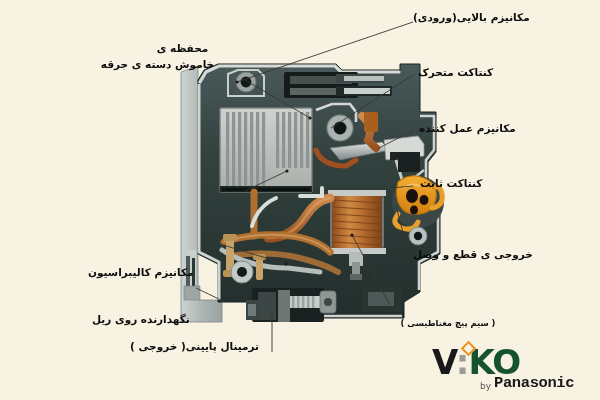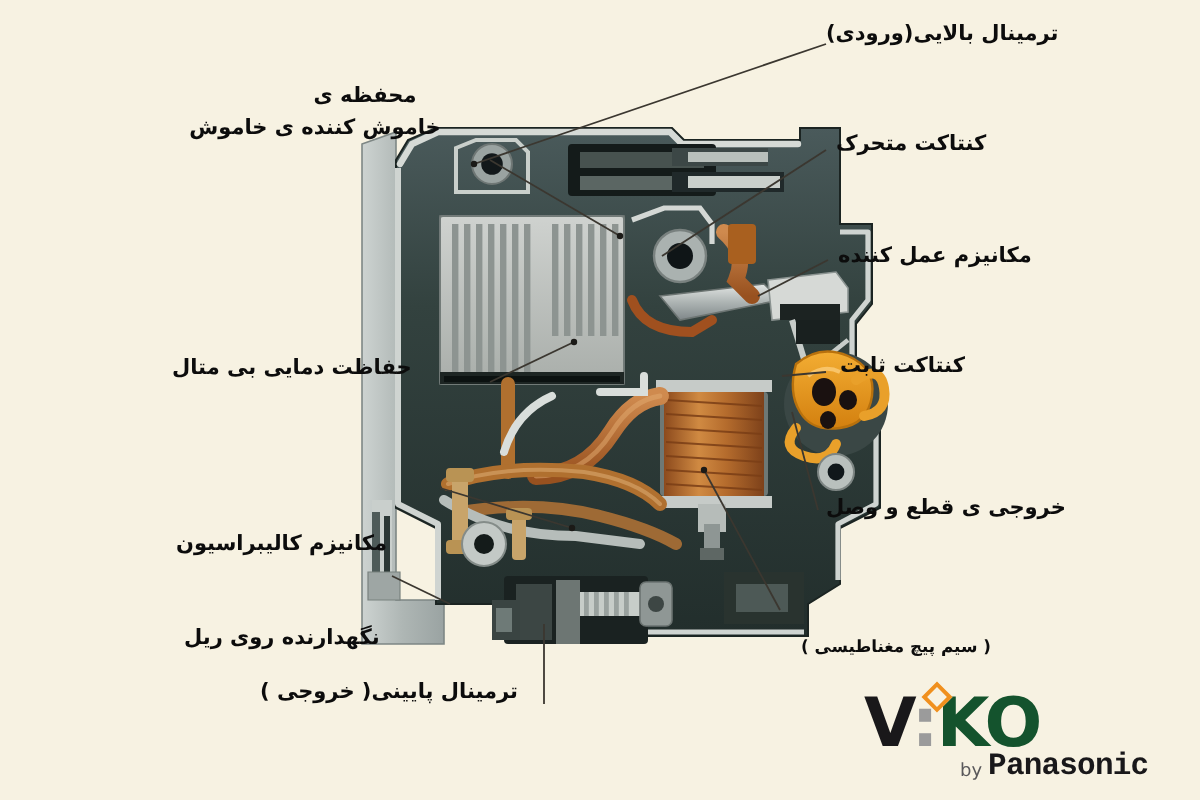--- a/index.html
+++ b/index.html
@@ -291,36 +291,35 @@
 
     <g fill="#1b1a17">
       <circle cx="237" cy="82" r="1.6"></circle>
       <circle cx="310" cy="118" r="1.6"></circle>
       <circle cx="287" cy="171" r="1.6"></circle>
       <circle cx="286" cy="264" r="1.6"></circle>
       <circle cx="352" cy="235" r="1.6"></circle>
     </g>
   </svg>
 
-  <div class="lbl tr" style="left:413px;top:11px;">ترمینال بالایی(ورودی)</div>
+  <div class="lbl tr" style="left:413px;top:11px;">مکانیزم بالایی(ورودی)</div>
 
   <div class="lbl tr" style="left:418px;top:66px;">کنتاکت متحرک</div>
 
   <div class="lbl tr" style="left:419px;top:122px;">مکانیزم عمل کننده</div>
 
   <div class="lbl tr" style="left:420px;top:177px;">کنتاکت ثابت</div>
 
   <div class="lbl tr" style="left:413px;top:248px;">خروجی ی قطع و وصل</div>
 
   <div class="lbl small tc" style="left:394px;top:318px;width:108px;">( سیم پیچ مغناطیسی )</div>
 
   <div class="lbl tl" style="left:115px;top:42px;width:135px;text-align:center;">محفظه ی</div>
-  <div class="lbl tl" style="left:72px;top:58px;width:171px;text-align:center;">خاموش کننده ی خاموش</div>
-
-  <div class="lbl tl" style="left:86px;top:178px;">حفاظت دمایی بی متال</div>
+  <div class="lbl tl" style="left:72px;top:58px;width:171px;text-align:center;">خاموش دسته ی جرقه</div>
+
 
   <div class="lbl tl" style="left:88px;top:232px;margin-top:34px;">مکانیزم کالیبراسیون</div>
 
   <div class="lbl tl" style="left:92px;top:313px;">نگهدارنده روی ریل</div>
 
   <div class="lbl tl" style="left:130px;top:340px;">ترمینال پایینی( خروجی )</div>
 
   <div id="logo">
     <div class="viko-row">
       <span class="viko-txt">

